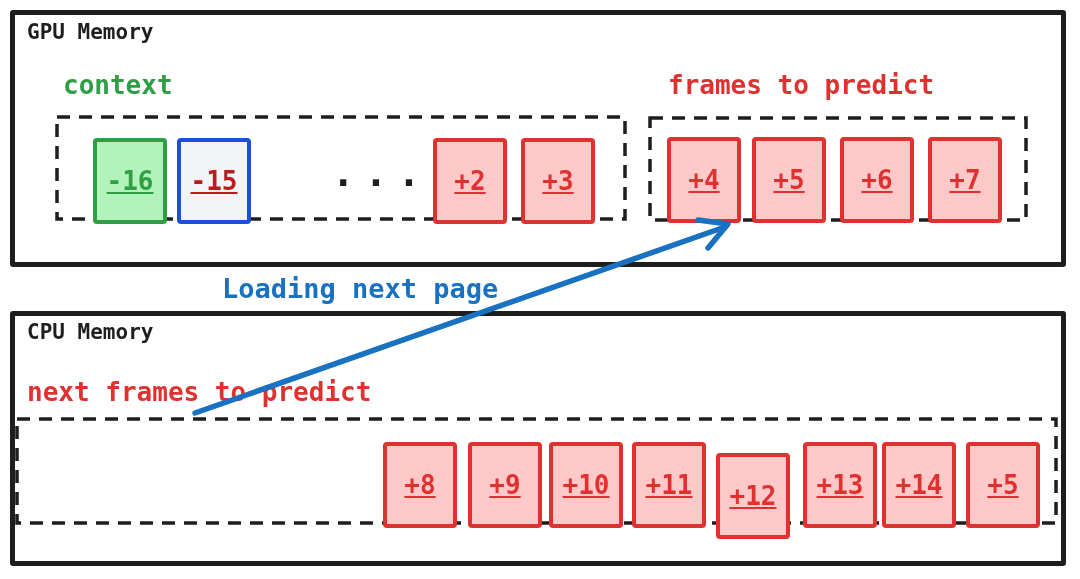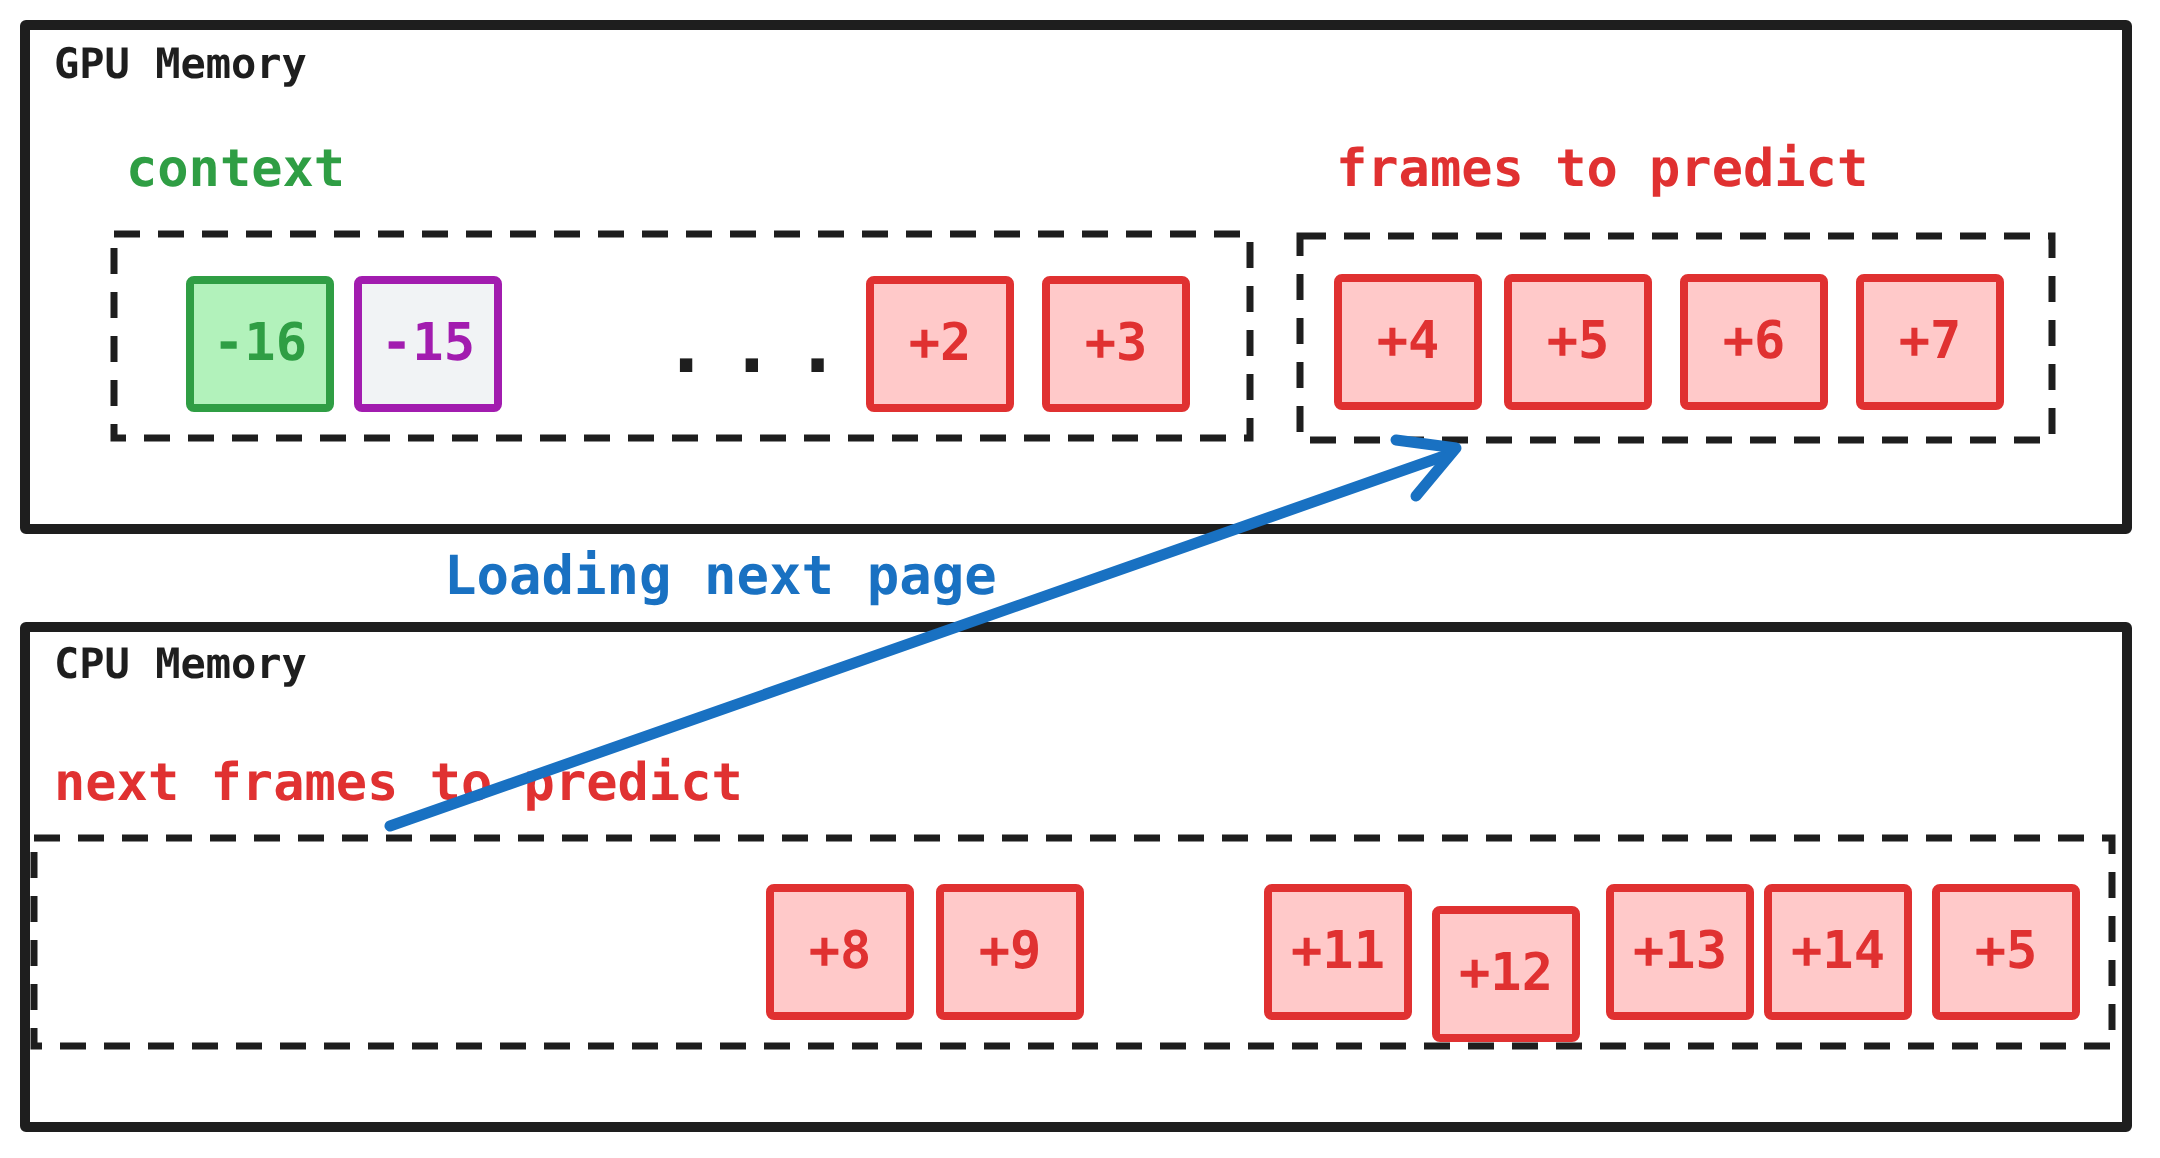--- a/index.html
+++ b/index.html
@@ -27,27 +27,27 @@
   .context-label{left:63px;top:70px;}
   .frames-label{left:668px;top:70px;}
   .next-frames-label{left:27px;top:377px;}
   .loading-label{left:222px;top:273px;font-size:27px;}
   .dashed-group{position:absolute;}
   .dashed-group > svg{position:absolute;left:0;top:0;display:block;}
   .context-group{left:55px;top:115px;width:572px;height:106px;}
   .frames-group{left:648px;top:116px;width:380px;height:106px;}
   .cpu-frames-group{left:15px;top:417px;width:1043px;height:108px;}
   .cell{
-    position:absolute;box-sizing:border-box;width:74px;height:68px;
+    position:absolute;box-sizing:border-box;width:74px;height:86px;
     border-radius:4px;display:flex;align-items:center;justify-content:center;
-    font-size:26px;font-weight:bold;
+    font-size:26px;font-weight:bold;text-decoration:underline;
   }
   .cell.red{background:#ffc9c9;border:4px solid #e03131;color:#e03131;}
   .cell.green{background:#b2f2bb;border:4px solid #2f9e44;color:#2f9e44;}
-  .cell.gray{background:#f1f3f5;border:4px solid #a21caf;color:#a21caf;}
+  .cell.gray{background:#f1f3f5;border:4px solid #1d4ed8;color:#b91c1c;}
   .dots{
     position:absolute;left:268px;top:22px;width:116px;height:71px;
     display:flex;align-items:center;justify-content:center;
     color:#1e1e1e;font-size:38px;font-weight:bold;letter-spacing:10px;
   }
   .arrow-overlay{
     position:absolute;left:0;top:0;width:1080px;height:579px;
     pointer-events:none;z-index:10;
   }
 </style>
@@ -87,20 +87,21 @@
   <div class="memory-box cpu-box"></div>
   <div class="box-title cpu-title">CPU Memory</div>
 
   <div class="group-label red-text next-frames-label">next frames to predict</div>
   <div class="dashed-group cpu-frames-group">
     <svg width="1043" height="108" viewBox="0 0 1043 108">
       <rect x="2" y="2" width="1039" height="104" fill="none" stroke="#1e1e1e" stroke-width="3.5" stroke-dasharray="13 9"></rect>
     </svg>
     <div class="cell red" style="left:368px;top:25px;">+8</div>
     <div class="cell red" style="left:453px;top:25px;">+9</div>
+    <div class="cell red" style="left:534px;top:25px;">+10</div>
     <div class="cell red" style="left:617px;top:25px;">+11</div>
     <div class="cell red" style="left:701px;top:36px;">+12</div>
     <div class="cell red" style="left:788px;top:25px;">+13</div>
     <div class="cell red" style="left:867px;top:25px;">+14</div>
     <div class="cell red" style="left:951px;top:25px;">+5</div>
   </div>
 
   <svg class="arrow-overlay" viewBox="0 0 1080 579">
     <line x1="195" y1="413" x2="722" y2="228" stroke="#1971c2" stroke-width="5.5" stroke-linecap="round"></line>
     <path d="M698,220 L728,224 L708,248" fill="none" stroke="#1971c2" stroke-width="5.5" stroke-linecap="round" stroke-linejoin="round"></path>

